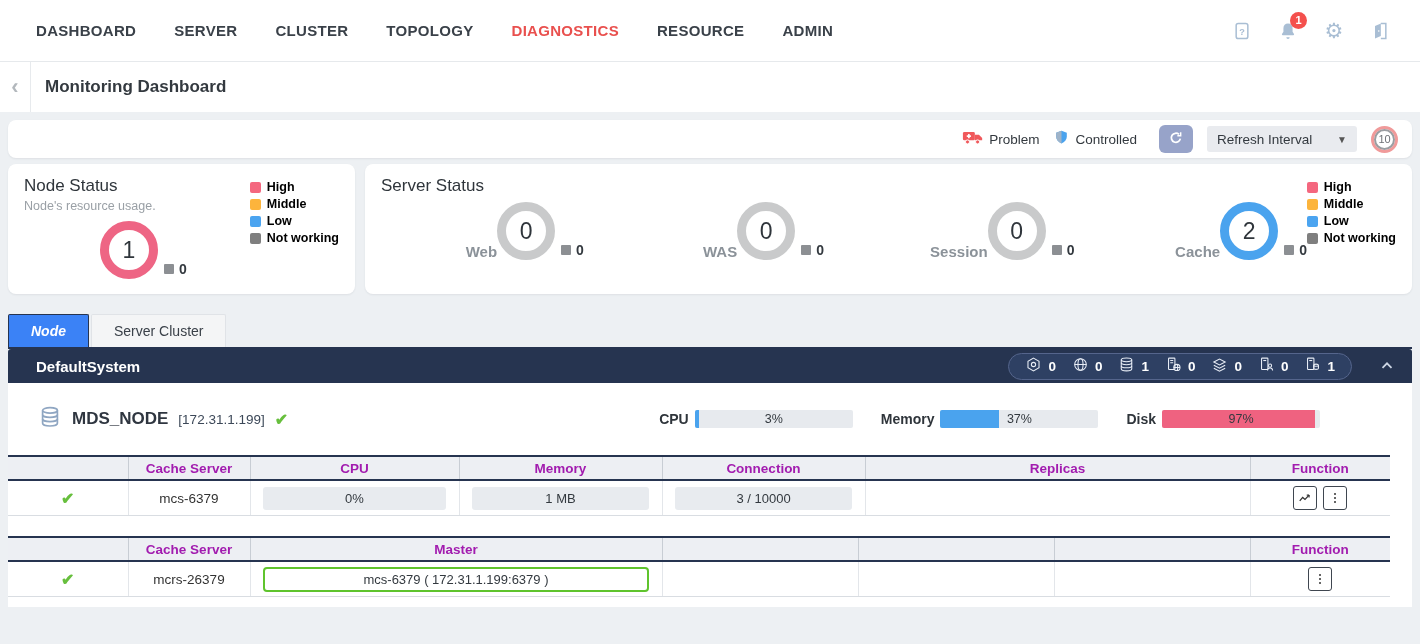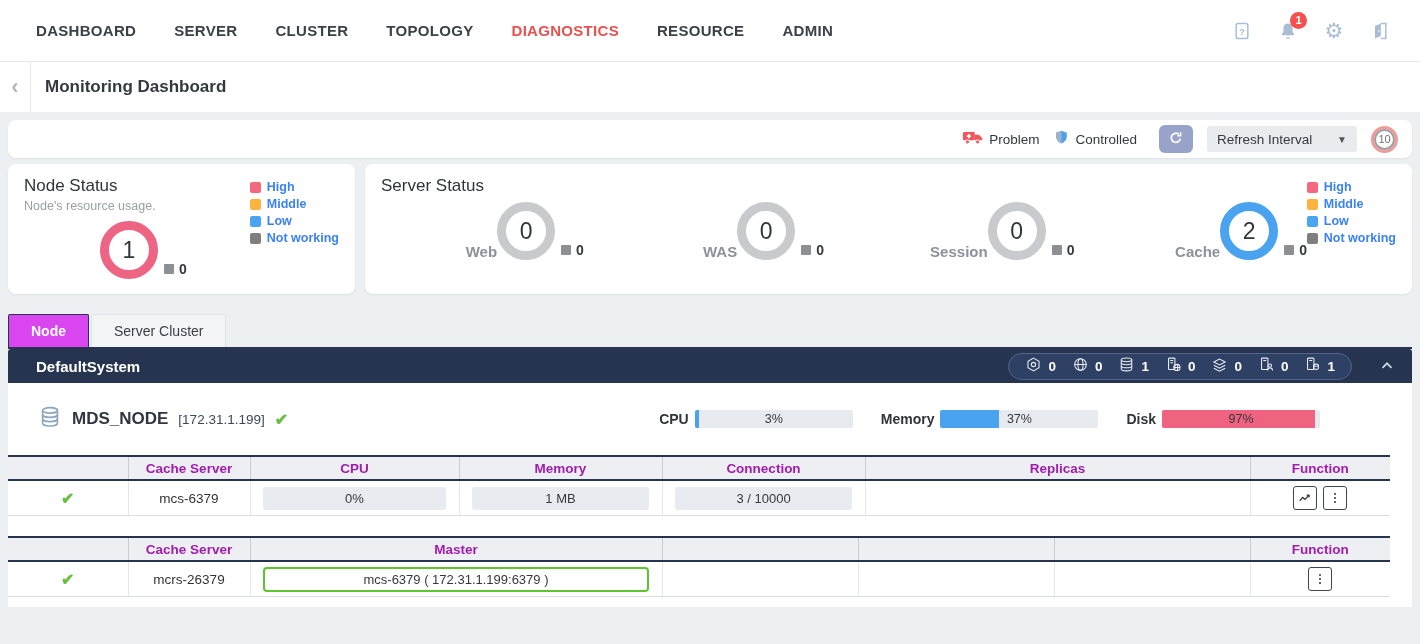--- a/index.html
+++ b/index.html
@@ -51,21 +51,21 @@
   
   .cards-row { display:flex; gap:10px; margin-bottom:20px; }
   .status-card { height:130px; padding:12px 16px; position:relative; }
   .node-card { width:347px; }
   .server-card { flex:1; }
   .card-title { font-size:17px; font-weight:normal; color:#2f353b; }
   .card-sub { font-size:12.5px; color:#9aa0a6; margin-top:3px; }
   .legend { position:absolute; top:16px; right:16px; display:flex; flex-direction:column; gap:3px; }
   .legend-item { display:flex; align-items:center; gap:6px; }
   .legend-swatch { width:11px; height:11px; border-radius:2px; }
-  .legend-label { font-size:12.5px; font-weight:bold; color:#3b82f6; white-space:nowrap; }
+  .legend-label { font-size:12.5px; font-weight:bold; color:#000000; white-space:nowrap; }
   .sw-high { background:#f4677f; } .sw-middle { background:#fcb43c; }
   .sw-low { background:#4ba4f0; } .sw-nw { background:#7f7f7f; }
 
   .donut-area { display:flex; align-items:center; margin-top:8px; }
   .donut-group { display:flex; align-items:flex-end; gap:0; }
   .donut-label { font-size:15px; font-weight:bold; color:#8b9299; }
   .donut-wrap { position:relative; width:58px; height:58px; }
   .donut { width:58px; height:58px; border-radius:50%; border:9px solid #c9cacb;
     display:flex; align-items:center; justify-content:center; font-size:23px; color:#2f353b; }
   .ring-pink { border-color:#ee6584; }
@@ -75,21 +75,21 @@
   .sub-square { width:10px; height:10px; background:#8c8f93; border-radius:1px; }
   .node-donut-offset { margin-left:76px; }
   .server-donuts { display:flex; margin-top:6px; padding:0 30px; gap:0; }
   .server-donuts .donut-group { flex:1; justify-content:center; padding-right:40px; }
 
   
   .tabstrip { display:flex; gap:2px; padding-left:0; border-bottom:2px solid #263450; margin-top:0; }
   .tab { height:33px; padding:0 22px; display:flex; align-items:center; font-size:14px;
     cursor:pointer; border:1px solid #e0e3e7; border-bottom:none; background:#f4f5f6;
     color:#3a4149; border-radius:2px 2px 0 0; }
-  .tab.active { background:#d946ef; color:#fff; font-weight:bold; border-color:#263450; }
+  .tab.active { background:#3b82f6; color:#fff; font-weight:bold; border-color:#263450;font-style:italic; }
 
   
   .panel { background:#fff; margin-top:0; padding-bottom:10px; }
   .system-bar { height:34px; background:#263450; display:flex; align-items:center;
     justify-content:space-between; padding:0 16px 0 28px; border-radius:3px 3px 0 0; }
   .system-name { color:#fff; font-size:15px; font-weight:bold; }
   .system-right { display:flex; align-items:center; gap:26px; }
   .badge-pill { display:flex; align-items:center; gap:16px; background:#2e4063;
     border:1px solid #55False; border:1px solid #55658c; border-radius:14px; height:27px;
     padding:0 16px; }

